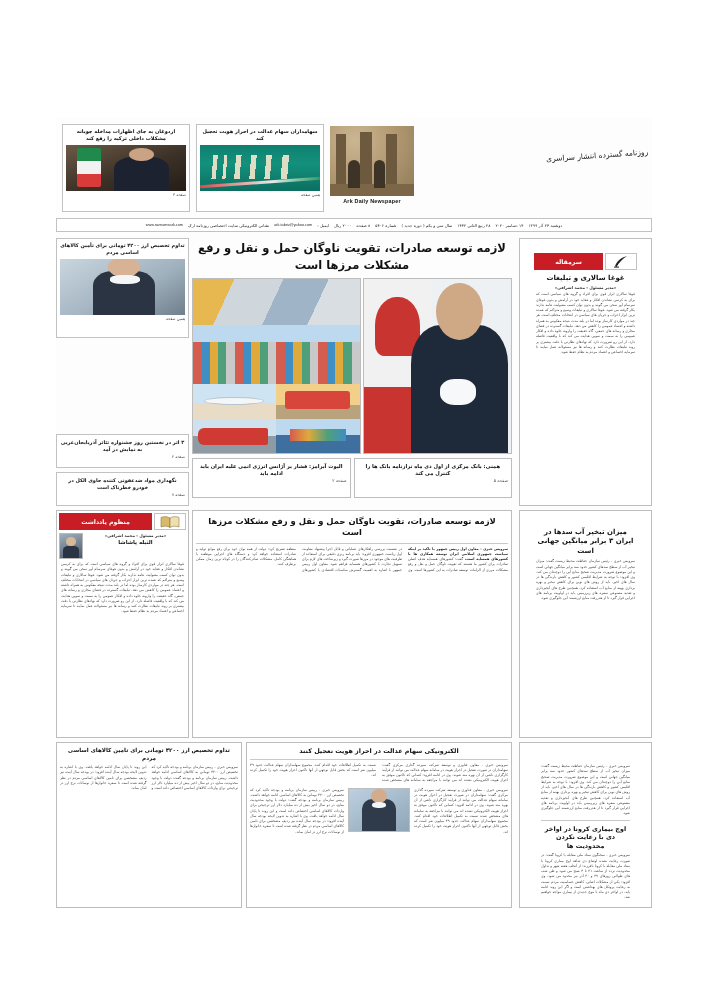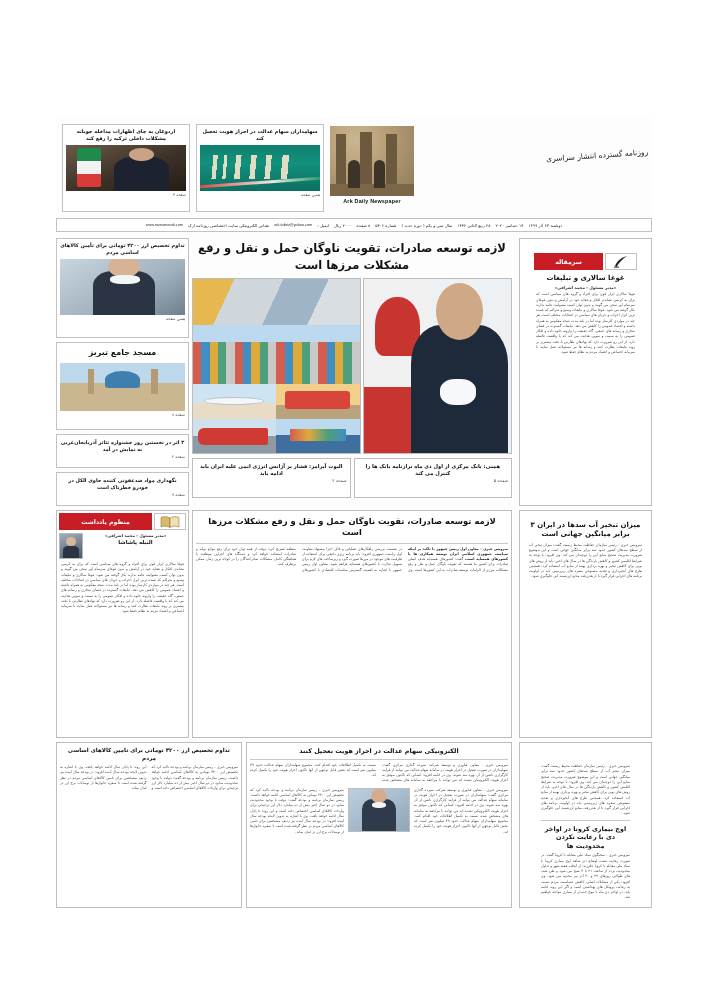--- a/index.html
+++ b/index.html
@@ -205,29 +205,20 @@
 
     <div class="teaser bx" style="position:absolute;left:0;top:120px;width:133px;height:100px;">
       <div class="ttl" style="font-size:5px;">تداوم تخصیص ارز ۴۲۰۰ تومانی برای تأمین کالاهای اساسی مردم</div>
       <div class="thumb img-minister" style="height:56px;">
         <div class="man"></div>
         <div class="mask"></div>
       </div>
       <div class="pg">همین صفحه</div>
     </div>
 
-    <div class="teaser bx" style="position:absolute;left:0;top:224px;width:133px;height:88px;">
-      <div class="ttl" style="font-size:8px;padding:5px 3px 3px;">مسجد جامع تبریز</div>
-      <div class="thumb img-mosque" style="height:48px;">
-        <div class="min1"></div>
-        <div class="min2"></div>
-        <div class="dome"></div>
-      </div>
-      <div class="pg">صفحه ۸</div>
-    </div>
 
     <div class="teaser bx" style="position:absolute;left:0;top:316px;width:133px;height:34px;">
       <div class="ttl" style="font-size:5px;padding:4px 3px 1px;">۳ اثر در نخستین روز جشنواره تئاتر آذربایجان‌غربی به نمایش در آمد</div>
       <div class="pg">صفحه ۴</div>
     </div>
 
     <div class="teaser bx" style="position:absolute;left:0;top:354px;width:133px;height:34px;">
       <div class="ttl" style="font-size:5px;padding:4px 3px 1px;">نگهداری مواد ضدعفونی کننده حاوی الکل در خودرو خطرناک است</div>
       <div class="pg">صفحه ۷</div>
     </div>
@@ -304,21 +295,21 @@
 
     <div class="bx" style="position:absolute;left:136px;top:392px;width:320px;height:228px;padding:3px;">
       <div class="ttl" style="font-size:8.4px;padding:2px 2px 4px;">لازمه توسعه صادرات، تقویت ناوگان حمل و نقل و رفع مشکلات مرزها است</div>
       <div class="rule" style="margin:0 0 3px;"></div>
       <div class="colbody" style="columns:3;column-gap:6px;max-height:190px;overflow:hidden;">
         <span class="lede">سرویس خبری - معاون اول رییس جمهور با تاکید بر اینکه سیاست جمهوری اسلامی ایران توسعه همکاری ها با کشورهای همسایه است،</span>
         <span>گفت: کشورهای همسایه هدف اصلی صادرات برای کشور ما هستند که تقویت ناوگان حمل و نقل و رفع مشکلات مرزی از الزامات توسعه صادرات به این کشورها است. وی در نشست بررسی راهکارهای عملیاتی و قابل اجرا پیشنهاد معاونت اول ریاست جمهوری افزود: باید برنامه ریزی دقیقی برای استفاده از ظرفیت های موجود در مرزها صورت گیرد و زیرساخت های لازم برای تسهیل تجارت با کشورهای همسایه فراهم شود. معاون اول رییس جمهور با اشاره به اهمیت گسترش مناسبات اقتصادی با کشورهای منطقه تصریح کرد: دولت از همه توان خود برای رفع موانع تولید و صادرات استفاده خواهد کرد و دستگاه های اجرایی موظفند با هماهنگی کامل، مشکلات صادرکنندگان را در کوتاه ترین زمان ممکن برطرف کنند.</span>
       </div>
     </div>
 
-    <div class="bx" style="position:absolute;right:0;top:392px;width:133px;height:228px;padding:9px;">
+    <div class="bx" style="position:absolute;right:0;top:392px;width:133px;height:228px;padding:16px;">
       <div class="ttl" style="font-size:7px;padding:1px 1px 3px;">میزان تبخیر آب سدها در ایران ۳ برابر میانگین جهانی است</div>
       <div class="colbody" style="max-height:194px;overflow:hidden;">سرویس خبری - رئیس سازمان حفاظت محیط زیست گفت: میزان تبخیر آب از سطح سدهای کشور حدود سه برابر میانگین جهانی است و این موضوع ضرورت مدیریت صحیح منابع آبی را دوچندان می کند. وی افزود: با توجه به شرایط اقلیمی کشور و کاهش بارندگی ها در سال های اخیر، باید از روش های نوین برای کاهش تبخیر و بهره برداری بهینه از منابع آب استفاده کرد. همچنین طرح های آبخیزداری و تغذیه مصنوعی سفره های زیرزمینی باید در اولویت برنامه های اجرایی قرار گیرد تا از هدررفت منابع ارزشمند آبی جلوگیری شود.</div>
     </div>
 
     <div class="bx" style="position:absolute;left:0;top:624px;width:186px;height:166px;padding:3px;">
       <div class="ttl" style="font-size:5.6px;padding:1px 1px 3px;">تداوم تخصیص ارز ۴۲۰۰ تومانی برای تامین کالاهای اساسی مردم</div>
       <div class="colbody" style="columns:2;column-gap:5px;max-height:140px;overflow:hidden;">سرویس خبری - رییس سازمان برنامه و بودجه تاکید کرد که تخصیص ارز ۴۲۰۰ تومانی به کالاهای اساسی ادامه خواهد داشت. رییس سازمان برنامه و بودجه گفت: دولت با وجود محدودیت منابع، در دو سال اخیر بیش از ده میلیارد دلار ارز ترجیحی برای واردات کالاهای اساسی اختصاص داده است و این روند تا پایان سال ادامه خواهد یافت. وی با اشاره به تدوین لایحه بودجه سال آینده افزود: در بودجه سال آینده نیز ردیف مشخصی برای تامین کالاهای اساسی مردم در نظر گرفته شده است تا سفره خانوارها از نوسانات نرخ ارز در امان بماند.</div>
     </div>
 
     <div class="bx" style="position:absolute;left:190px;top:624px;width:266px;height:166px;padding:3px;">

